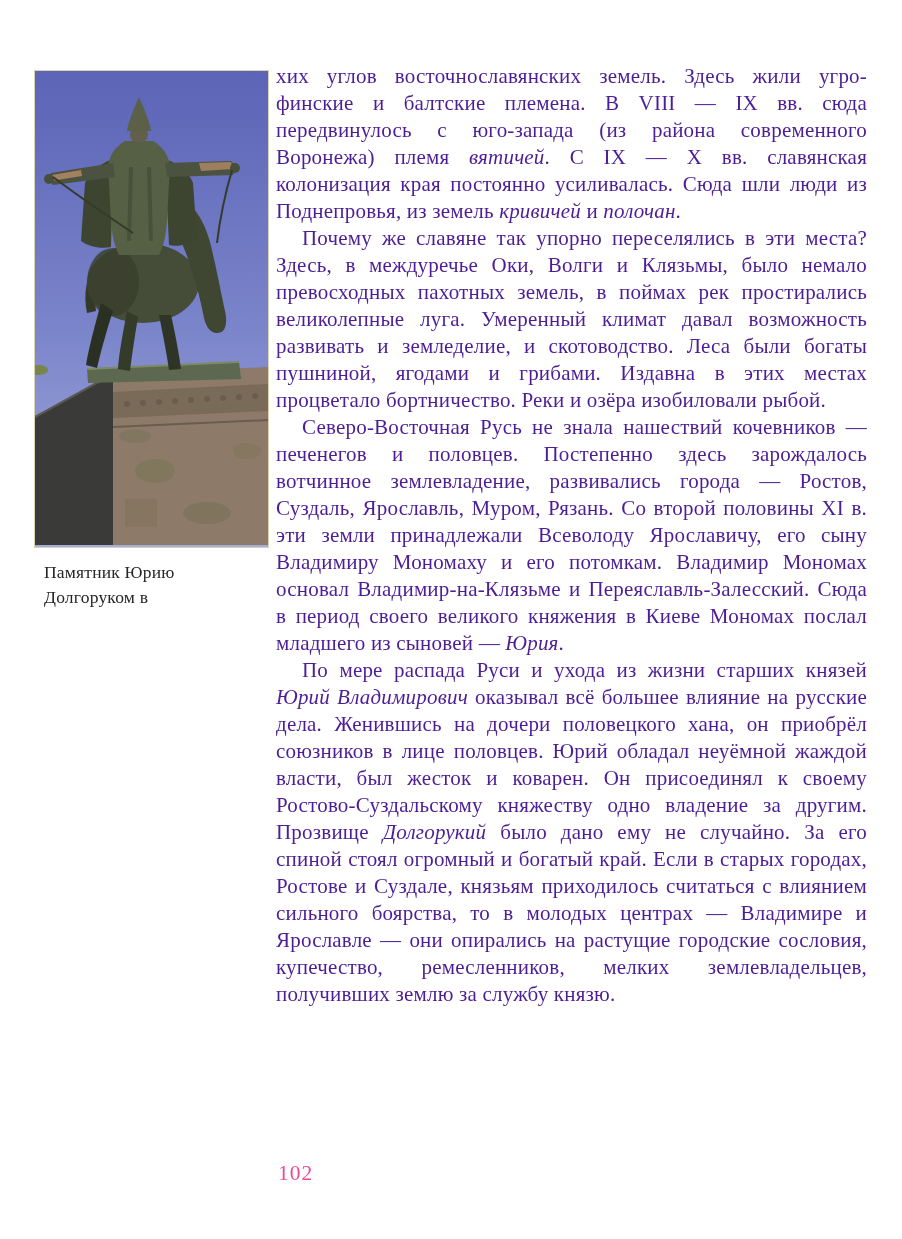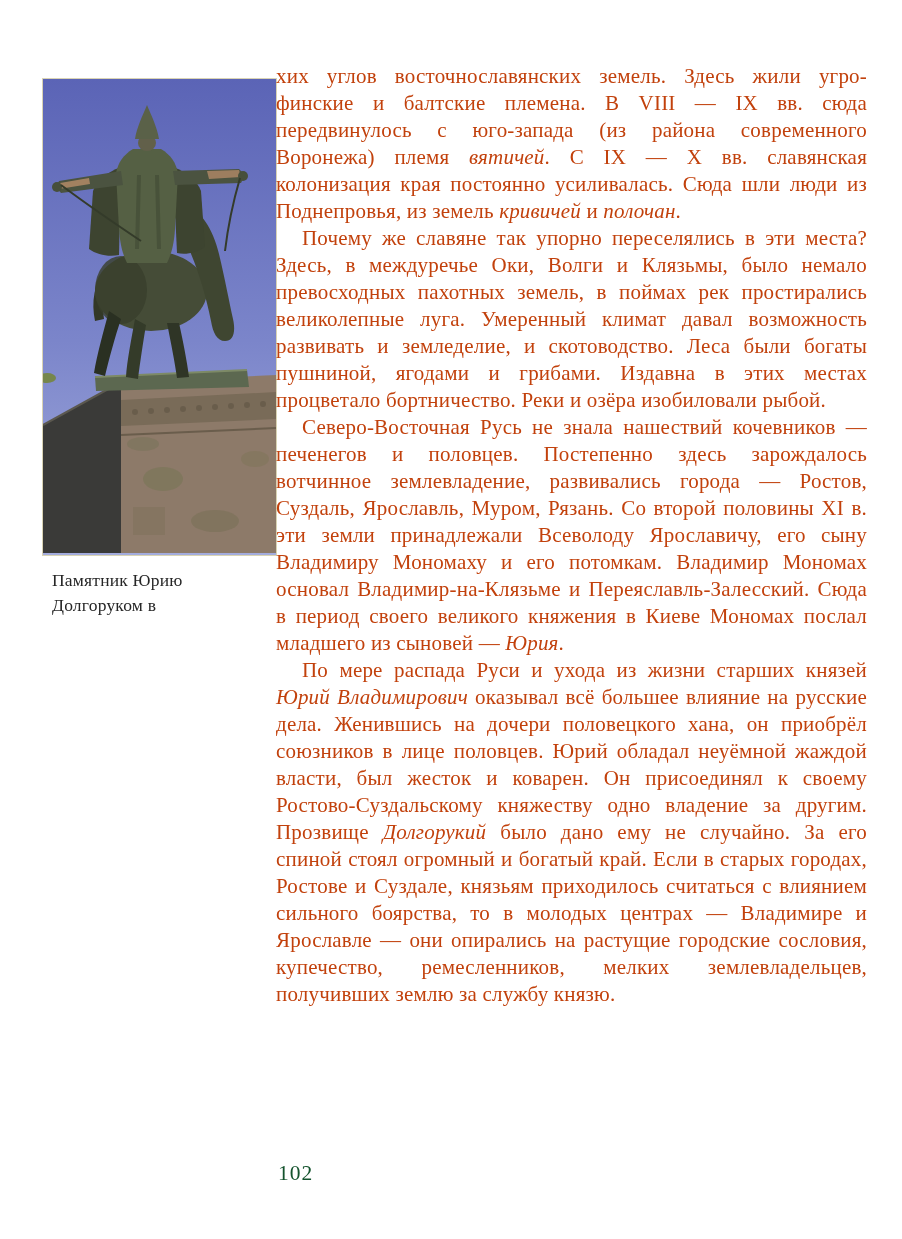--- a/index.html
+++ b/index.html
@@ -6,52 +6,52 @@
   body {
     width: 902px; height: 1239px;
     background: #ffffff;
     font-family: "Liberation Serif", "DejaVu Serif", serif;
     position: relative;
     overflow: hidden;
   }
   .page { position: absolute; inset: 0; background: #ffffff; }
 
   
-  .figure { position: absolute; left: 35px; top: 71px; width: 257px; margin: 8px; }
+  .figure { position: absolute; left: 35px; top: 71px; width: 257px; margin: 0; }
   .photo { display: block; width: 233px; height: 476px; outline: 1px solid #d9d3b4; }
   .caption {
     margin: 13px 0 0 9px;
     font-size: 17.5px;
     line-height: 25px;
     color: #262626;
     letter-spacing: 0.2px;
   }
   .cap-line { display: block; }
 
   
   .text-col {
     position: absolute;
     left: 276px; top: 63px;
     width: 591px;
     font-size: 21px;
     line-height: 27px;
-    color: #c2410c;
+    color: #4c1d95;
     text-align: justify;
     letter-spacing: 0.2px;
   }
   .text-col p { margin: 0; }
   .text-col p.indent { text-indent: 26px; }
   .text-col .italic { font-style: italic; }
   .text-col p.emphasis { font-style: italic; font-weight: bold; letter-spacing: 0.4px; }
 
   .page-number {
     position: absolute;
     left: 278px; top: 1161px;
     font-size: 21.5px;
-    color: #14532d;
+    color: #ec4899;
     letter-spacing: 1px;
   }
 </style>
 </head>
 <body>
 
 <div class="page">
 
   <figure class="figure">
     <svg class="photo" viewBox="0 0 233 476" xmlns="http://www.w3.org/2000/svg" preserveAspectRatio="none">

